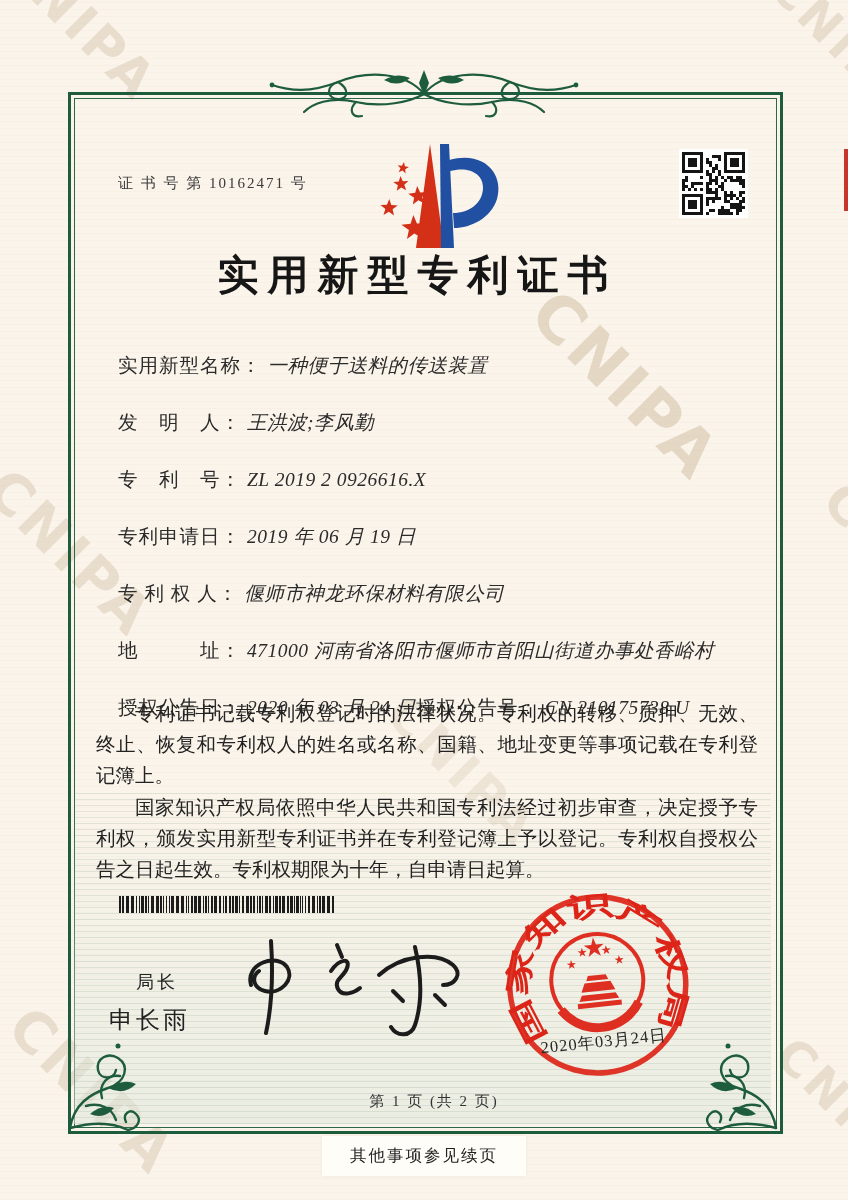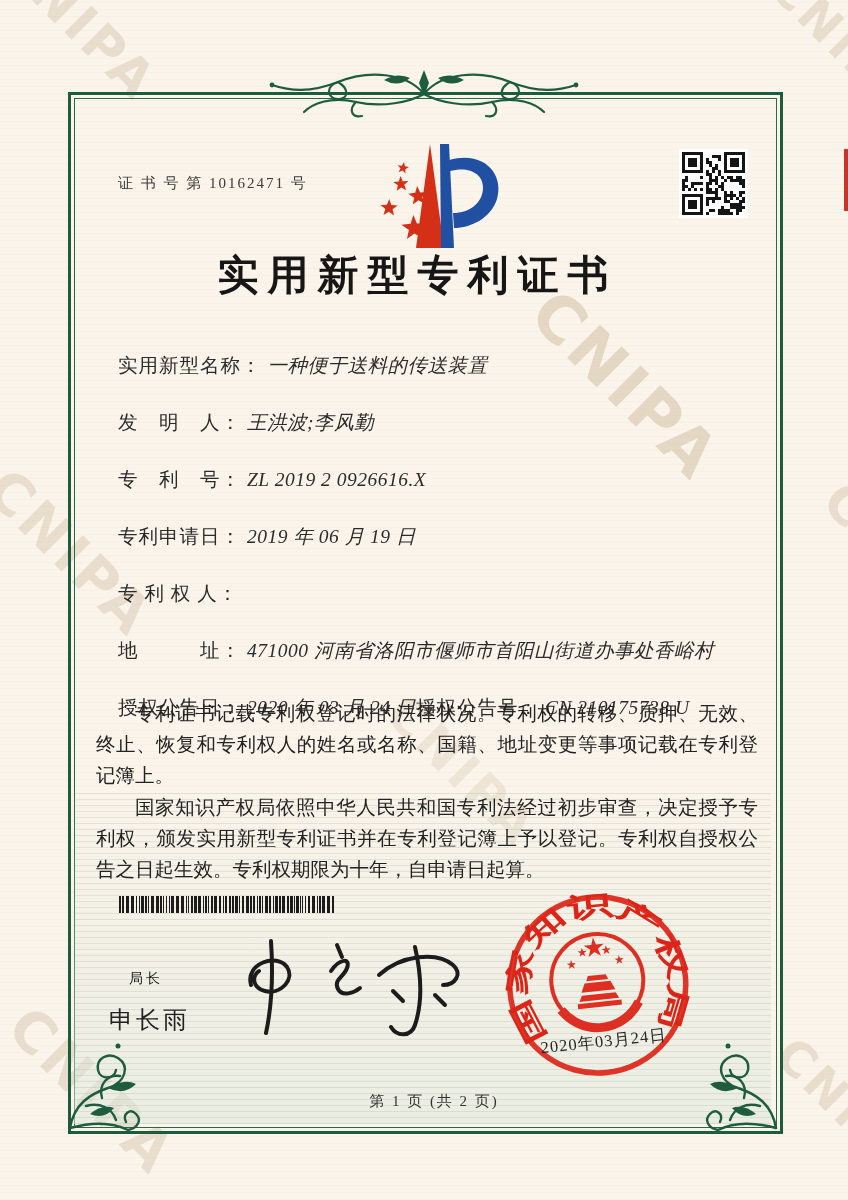--- a/index.html
+++ b/index.html
@@ -28,21 +28,21 @@
   .frow{display:flex;align-items:baseline;margin-bottom:30px;white-space:nowrap;}
   .frow .lab{letter-spacing:1px;}
   .frow .val{margin-left:6px;letter-spacing:0.5px;font-style:italic;}
   .frow.last .pair2{}
 
   .paras{position:absolute;left:96px;top:698px;width:662px;font-size:19.5px;color:#222;
          line-height:1.6;text-align:justify;}
   .paras p{margin:0;text-indent:2em;}
 
   .barcode{position:absolute;left:119px;top:896px;line-height:0;}
-  .sig-title{position:absolute;left:129px;top:970px;font-size:14px;color:#222;
+  .sig-title{position:absolute;left:136px;top:970px;font-size:18px;color:#222;
              font-family:Liberation Serif, serif;letter-spacing:3px;}
   .sig-name{position:absolute;left:109px;top:1004px;font-size:24px;color:#222;
             font-family:Liberation Sans, sans-serif;letter-spacing:3px;}
   .signature{position:absolute;left:233px;top:933px;}
   .seal{position:absolute;left:497px;top:884px;transform:rotate(-6deg);}
   .footer{position:absolute;left:0;right:0;top:1092px;text-align:center;font-size:15px;
           color:#333;letter-spacing:2px;margin-left:20px;}
   .note-box{position:absolute;left:50%;top:1136px;transform:translateX(-50%);
             background:#fffdf8;padding:9px 28px;font-size:16.5px;color:#222;
             letter-spacing:2px;box-shadow:0 0 4px rgba(0,0,0,0.05);}
@@ -374,20 +374,21 @@
     <div class="frow">
       <span class="lab">专　利　号：</span>
       <span class="val">ZL 2019 2 0926616.X</span>
     </div>
     <div class="frow">
       <span class="lab">专利申请日：</span>
       <span class="val">2019 年 06 月 19 日</span>
     </div>
     <div class="frow">
       <span class="lab">专 利 权 人：</span>
+      <span class="val">偃师市神龙环保材料有限公司</span>
     </div>
     <div class="frow">
       <span class="lab">地　　　址：</span>
       <span class="val">471000 河南省洛阳市偃师市首阳山街道办事处香峪村</span>
     </div>
     <div class="frow last">
       <span class="lab">授权公告日：</span>
       <span class="val">2020 年 03 月 24 日</span>
       <span class="lab pair2">授权公告号：</span>
       <span class="val">CN 210175738 U</span>
@@ -507,14 +508,15 @@
           <path d="M88,98 h26 l4,9 h-34 z"></path>
           <path d="M92,91 h18 l2,5 h-22 z"></path>
         </g>
       </g>
       <text x="101" y="163" text-anchor="middle" font-size="16.5" fill="#262626" letter-spacing="1" font-family="'Liberation Serif','DejaVu Serif',serif">2020年03月24日</text>
     </svg>
   </div>
 
   <div class="footer">第 1 页 (共 2 页)</div>
 
+  <div class="note-box">其他事项参见续页</div>
 
 </div>
 
 </body></html>

